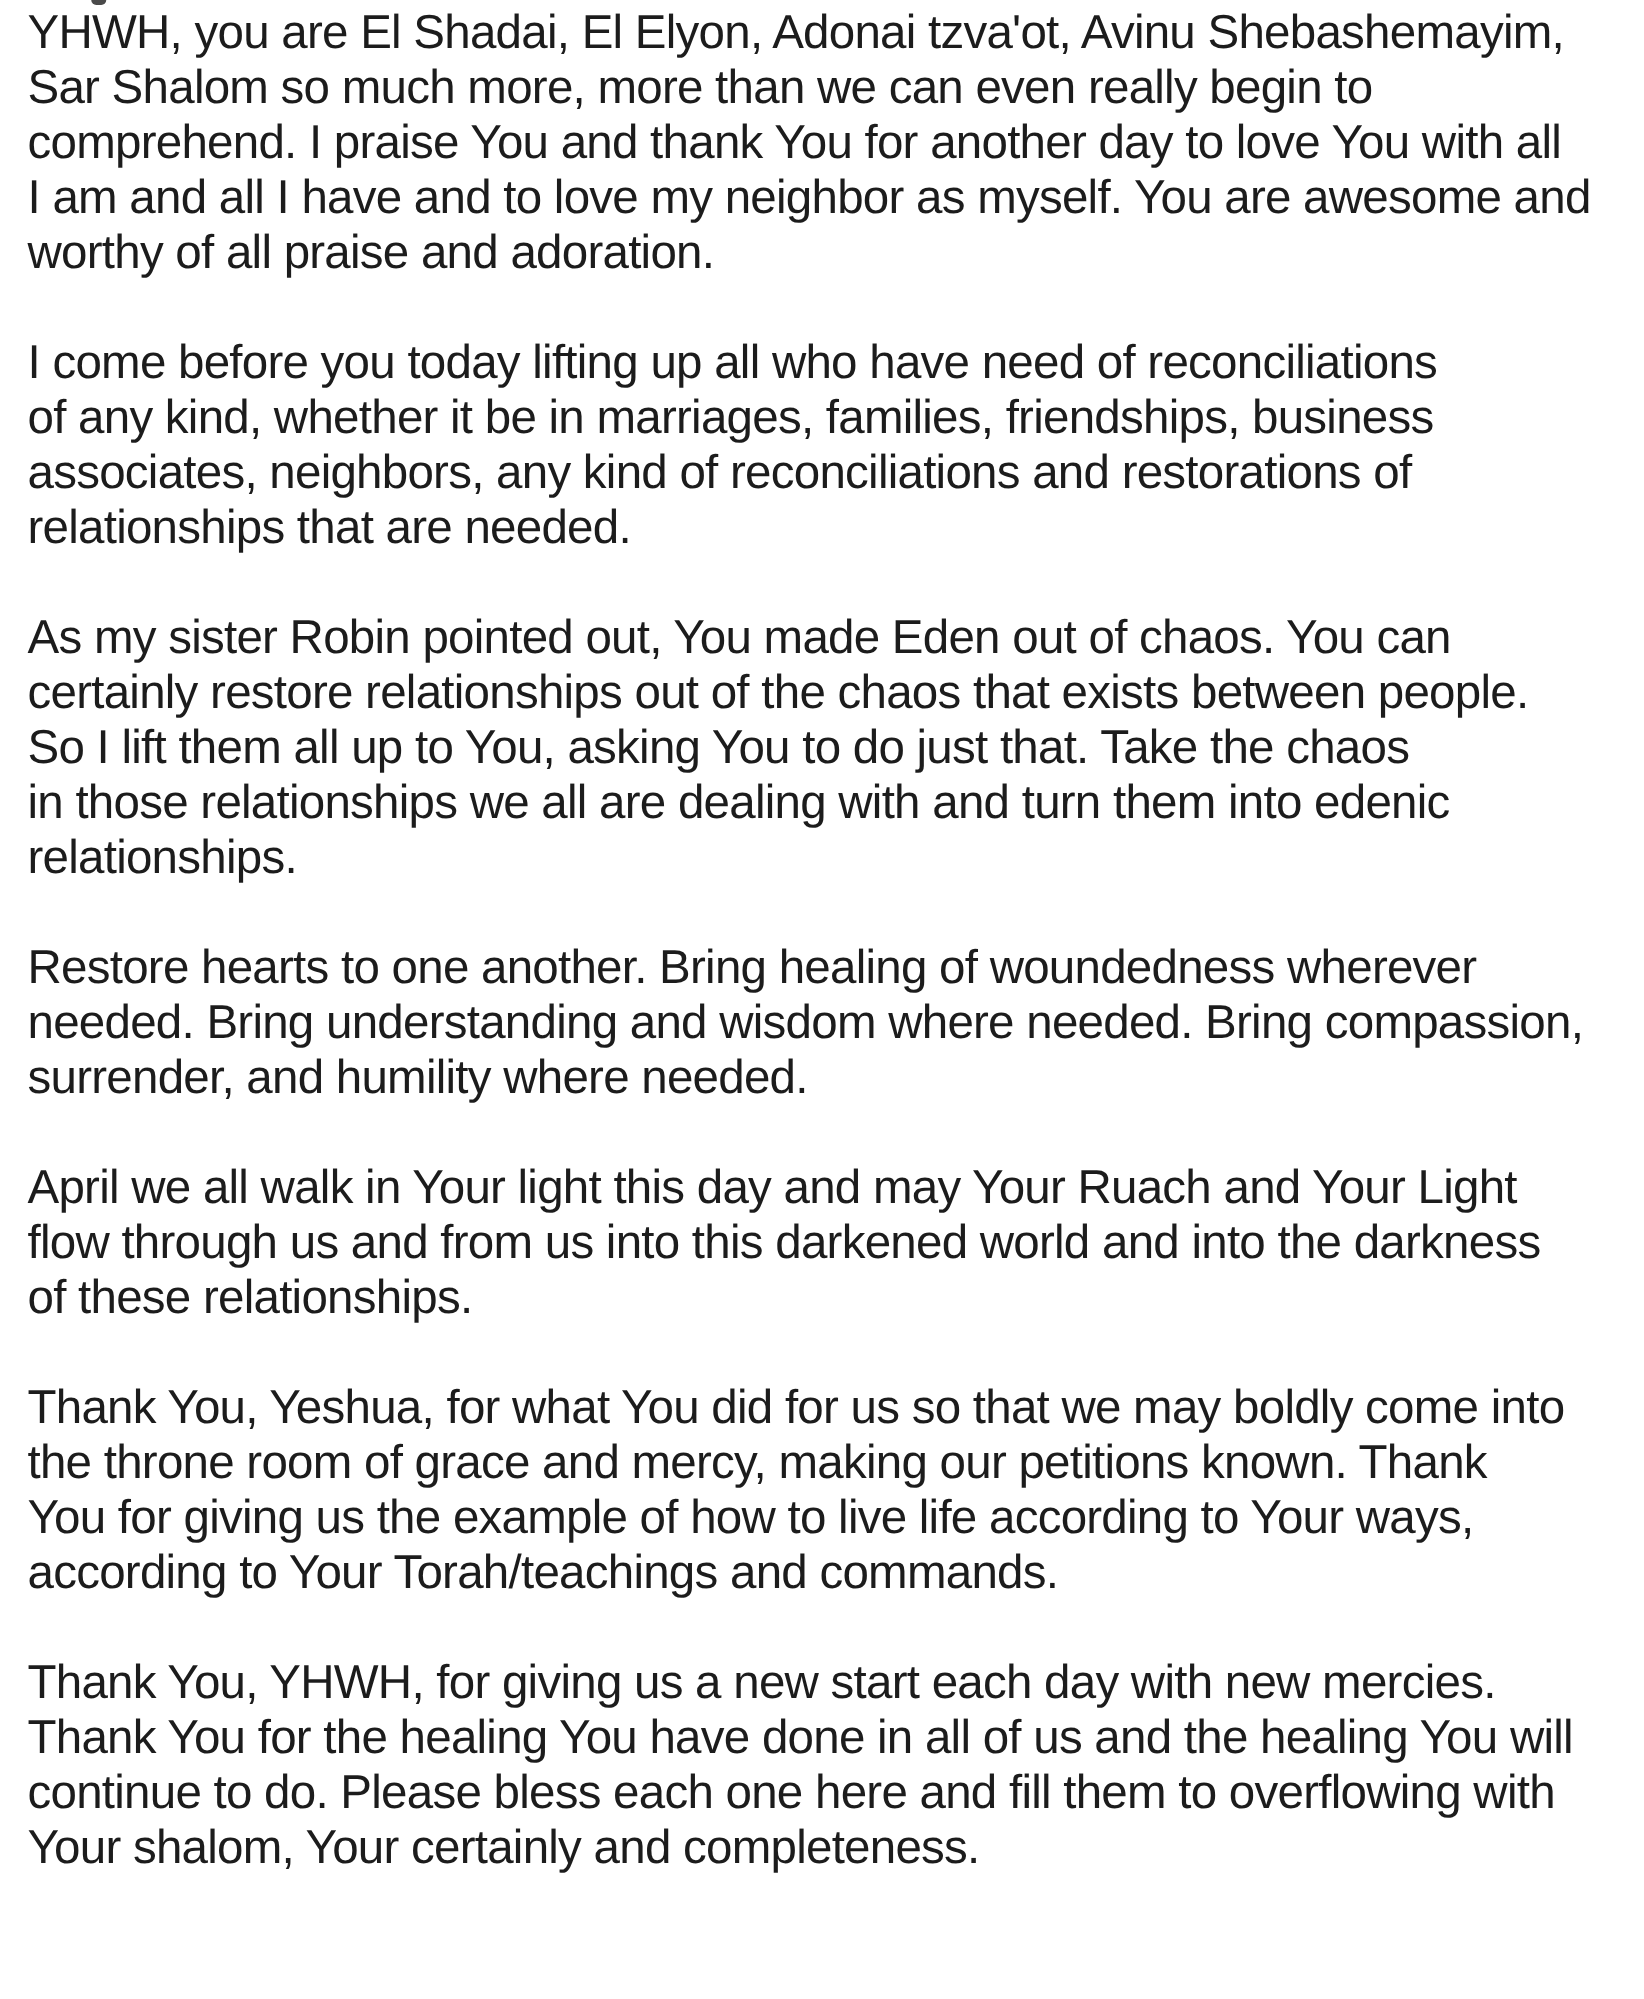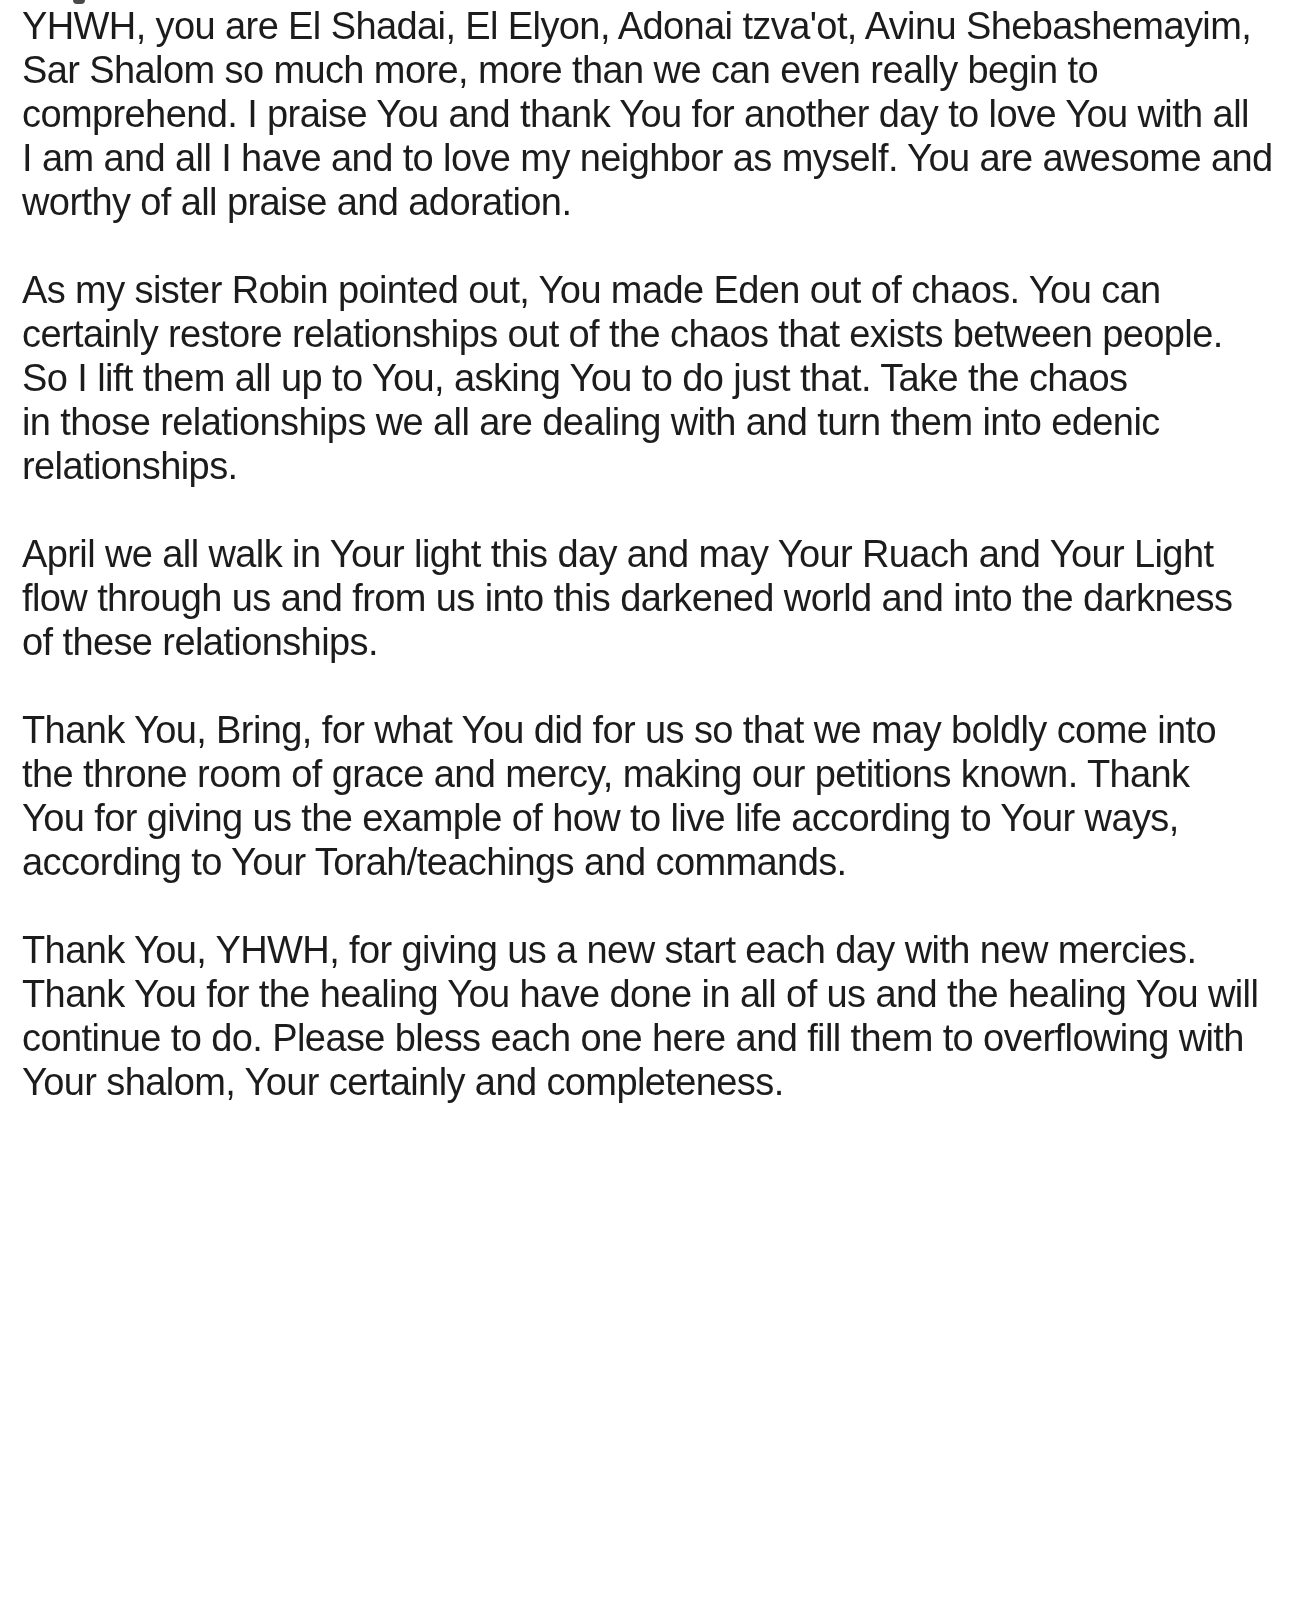--- a/index.html
+++ b/index.html
@@ -46,29 +46,36 @@
 <body>
 
 <div class="cutoff-fragment"></div>
 
 <div class="doc">
   <p class="para">YHWH, you are El Shadai, El Elyon, Adonai tzva'ot, Avinu Shebashemayim,
 Sar Shalom so much more, more than we can even really begin to
 comprehend. I praise You and thank You for another day to love You with all
 I am and all I have and to love my neighbor as myself. You are awesome and
 worthy of all praise and adoration.</p>
+  <p class="para">I come before you today lifting up all who have need of reconciliations
+of any kind, whether it be in marriages, families, friendships, business
+associates, neighbors, any kind of reconciliations and restorations of
+relationships that are needed.</p>
   <p class="para">As my sister Robin pointed out, You made Eden out of chaos. You can
 certainly restore relationships out of the chaos that exists between people.
 So I lift them all up to You, asking You to do just that. Take the chaos
 in those relationships we all are dealing with and turn them into edenic
 relationships.</p>
+  <p class="para">Restore hearts to one another. Bring healing of woundedness wherever
+needed. Bring understanding and wisdom where needed. Bring compassion,
+surrender, and humility where needed.</p>
   <p class="para">April we all walk in Your light this day and may Your Ruach and Your Light
 flow through us and from us into this darkened world and into the darkness
 of these relationships.</p>
-  <p class="para">Thank You, Bring, for what You did for us so that we may boldly come into
+  <p class="para">Thank You, Yeshua, for what You did for us so that we may boldly come into
 the throne room of grace and mercy, making our petitions known. Thank
 You for giving us the example of how to live life according to Your ways,
 according to Your Torah/teachings and commands.</p>
   <p class="para">Thank You, YHWH, for giving us a new start each day with new mercies.
 Thank You for the healing You have done in all of us and the healing You will
 continue to do. Please bless each one here and fill them to overflowing with
 Your shalom, Your certainly and completeness.</p>
 </div>
 
 </body></html>

